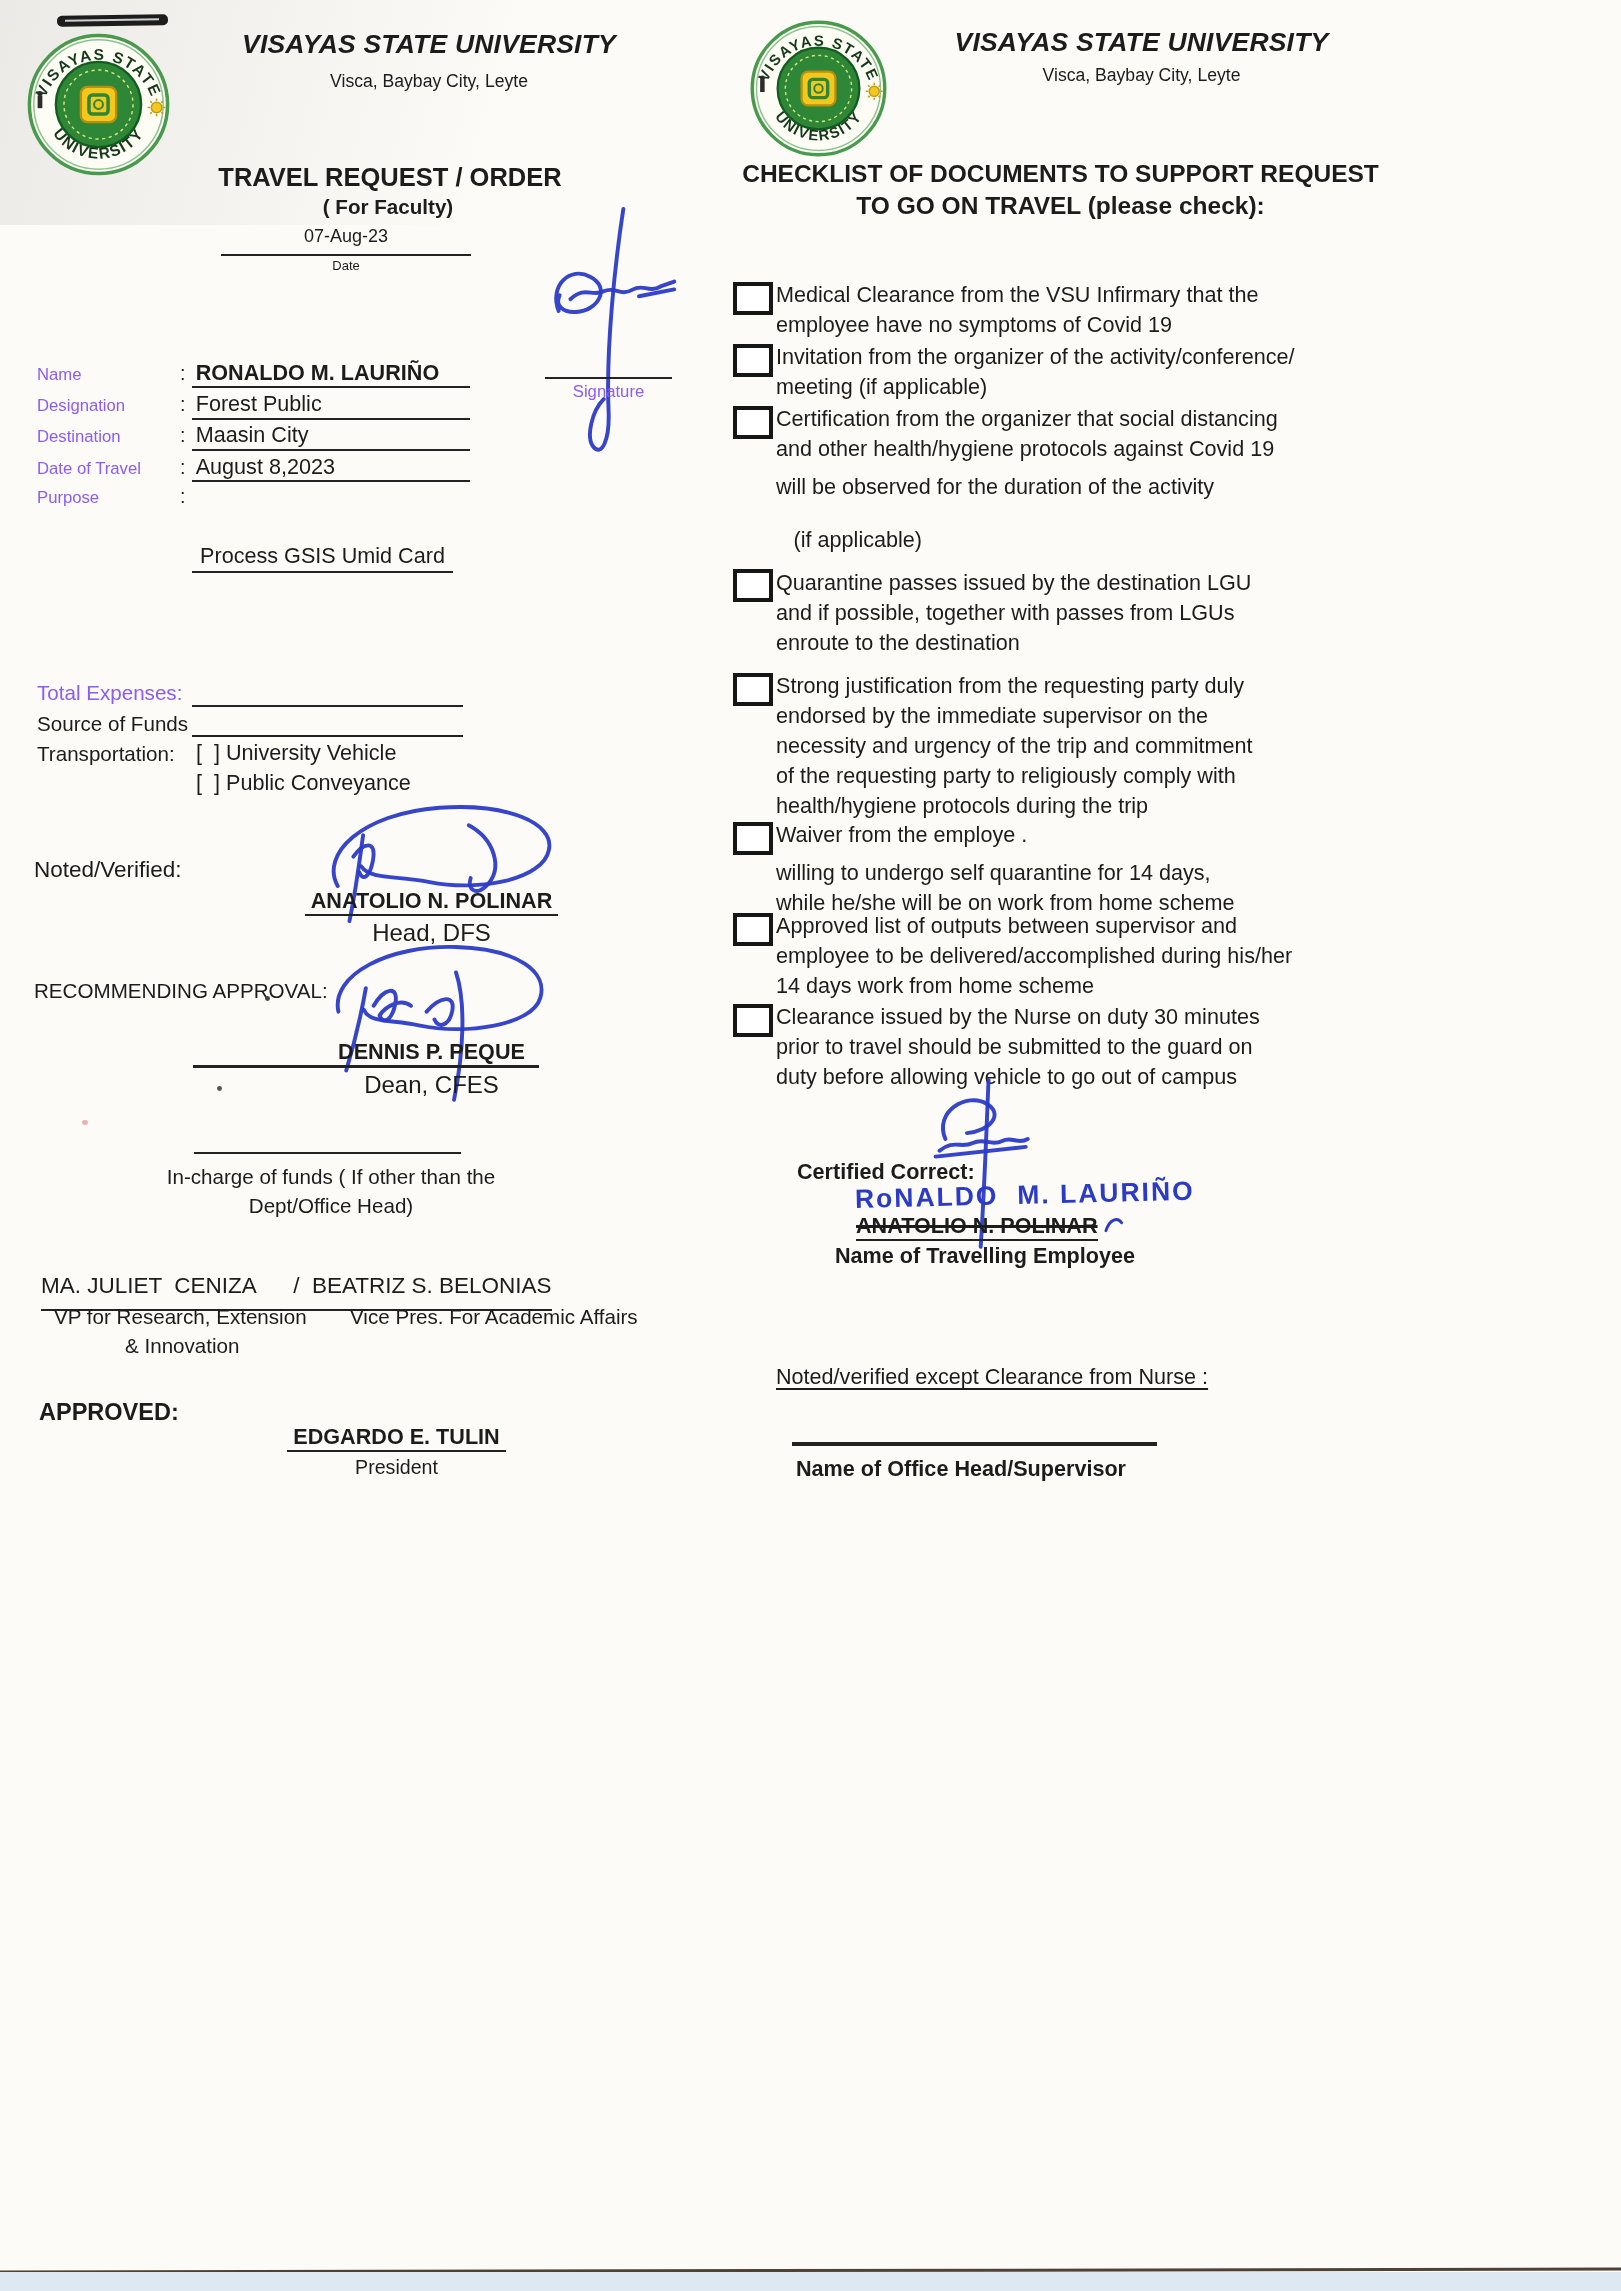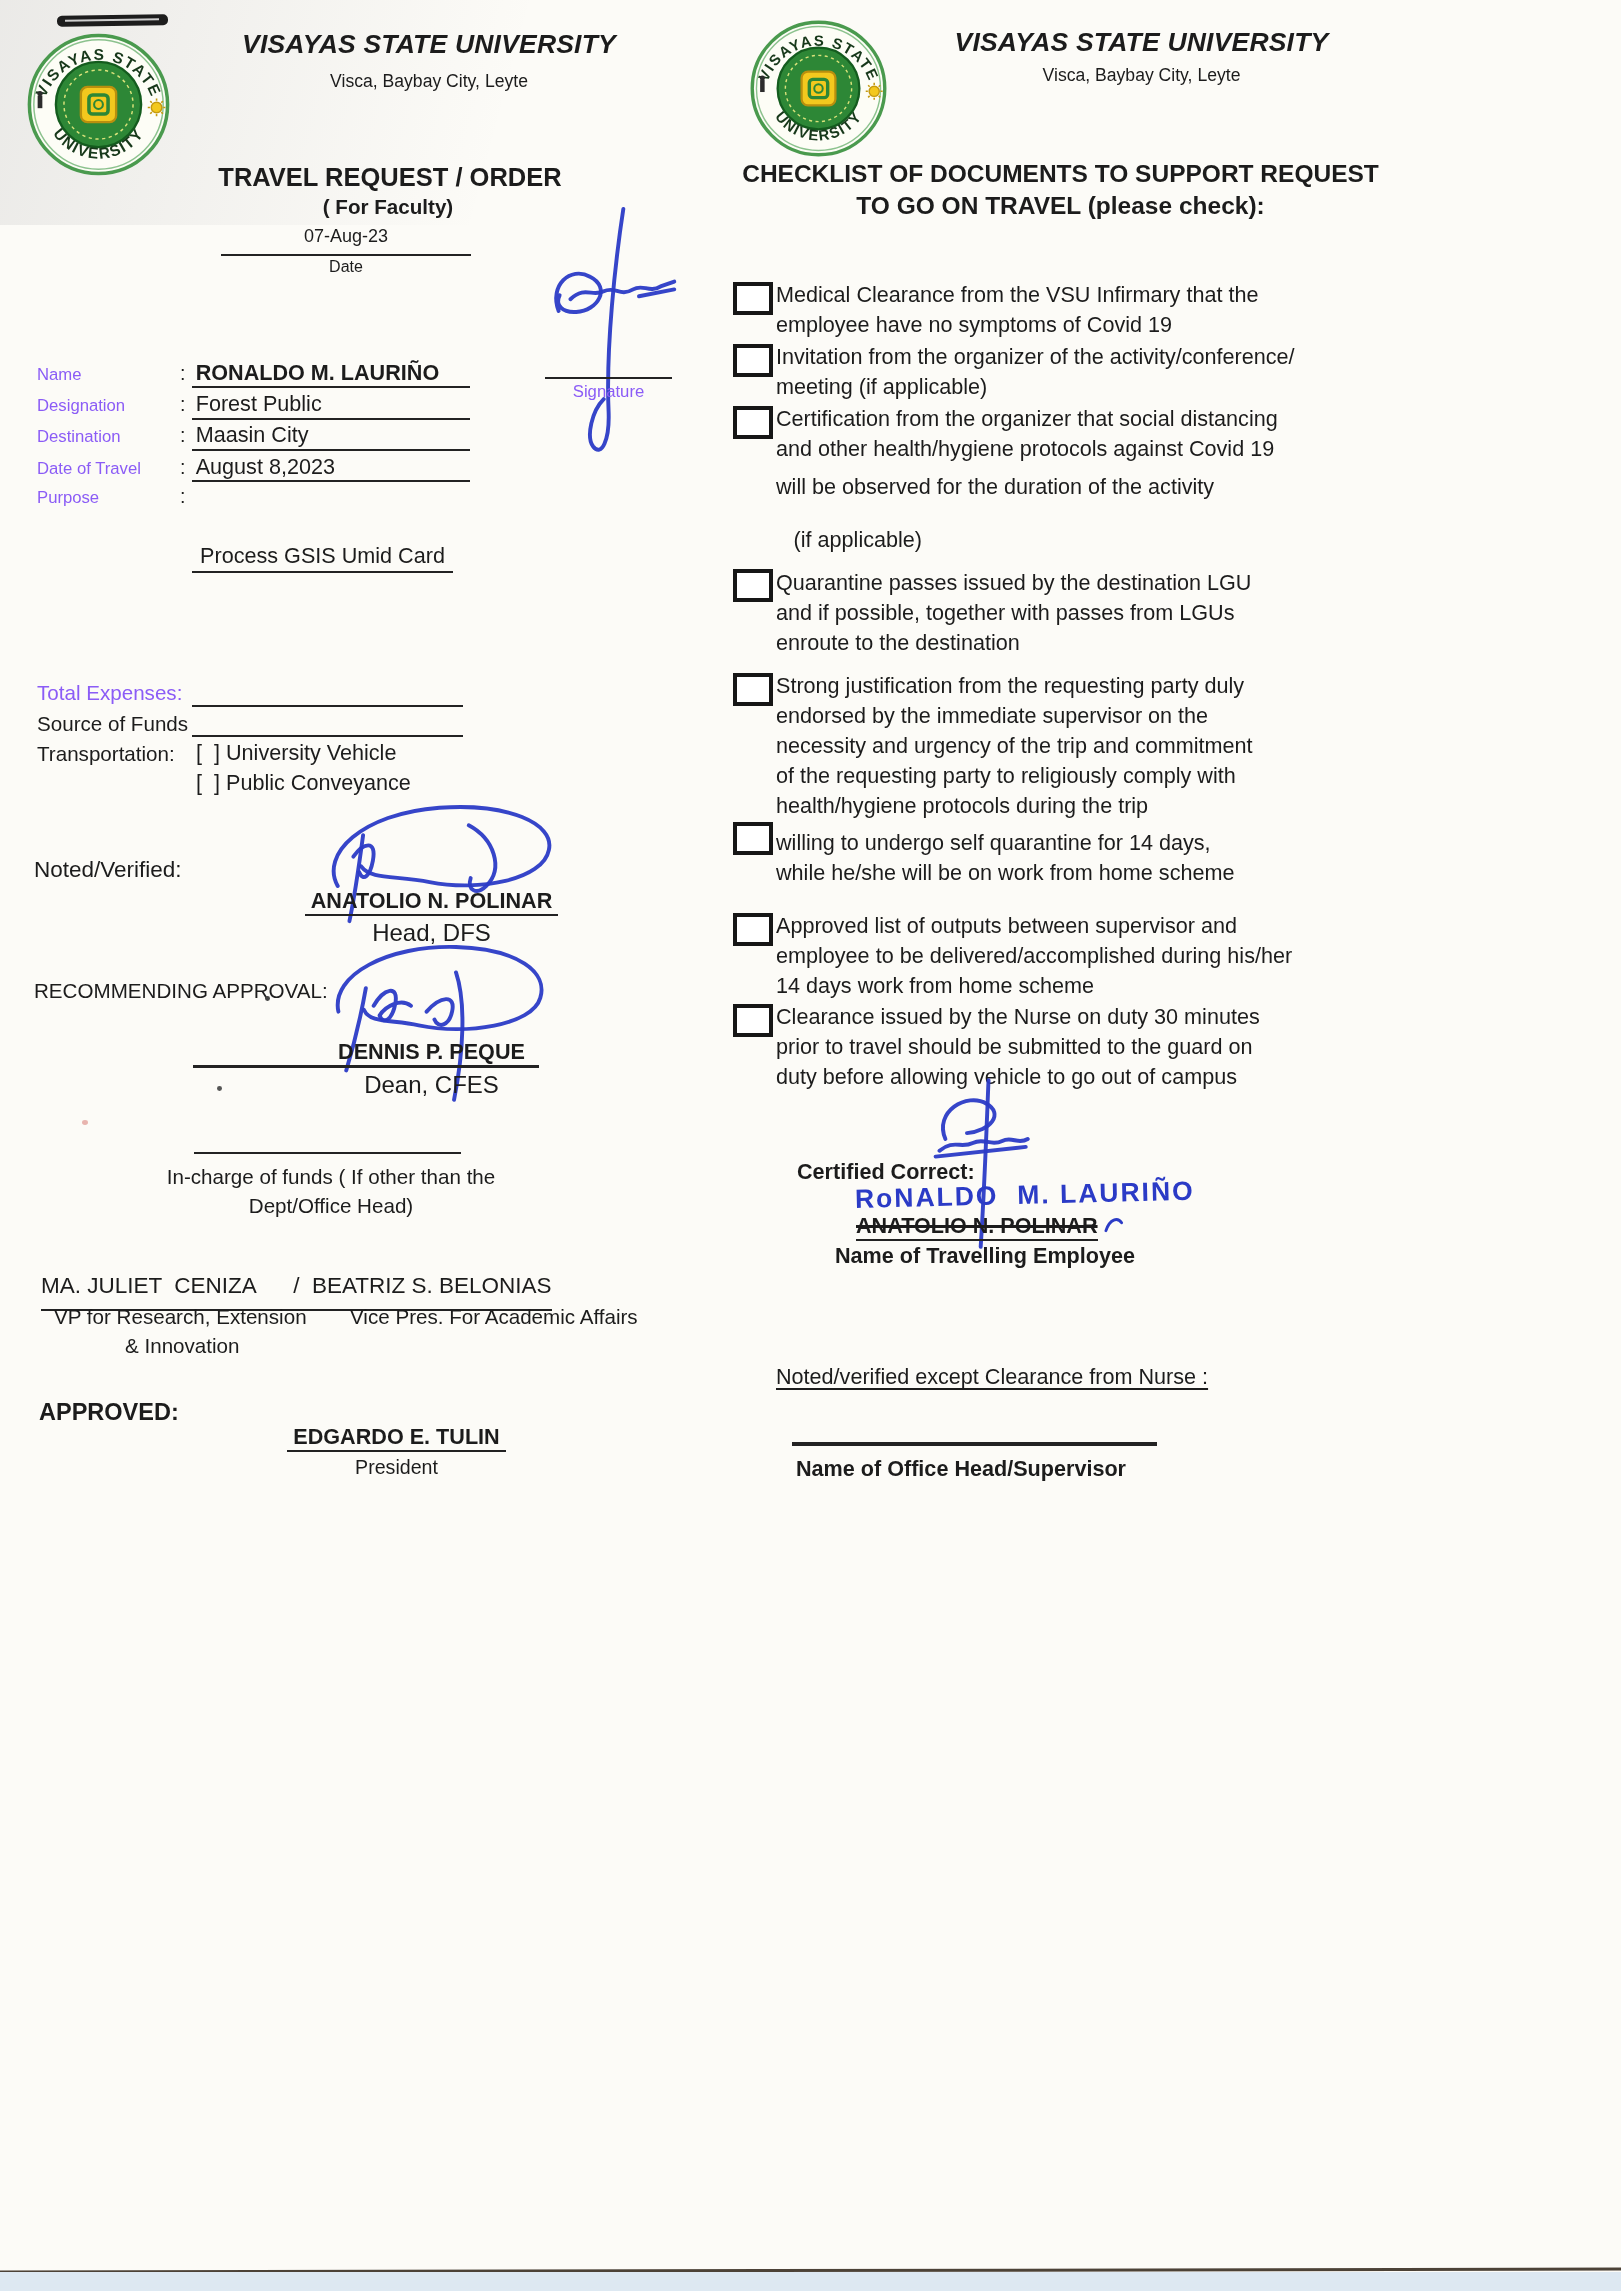--- a/index.html
+++ b/index.html
@@ -78,21 +78,21 @@
   </svg>
 
   <div class="abs b ctr hdr-uni" style="left:157px;top:29px;width:544px">VISAYAS STATE UNIVERSITY</div>
   <div class="abs ctr hdr-adr" style="left:157px;top:71px;width:544px">Visca, Baybay City, Leyte</div>
 
   <div class="abs b ctr title1" style="left:118px;top:163px;width:544px">TRAVEL REQUEST / ORDER</div>
   <div class="abs ctr title2" style="left:116px;top:195px;width:544px">( For Faculty)</div>
 
   <div class="abs ctr" style="left:221px;top:226px;width:250px;font-size:18px">07-Aug-23</div>
   <div class="line" style="left:221px;top:254px;width:250px"></div>
-  <div class="abs ctr" style="left:221px;top:258px;width:250px;font-size:16px">Date</div>
+  <div class="abs ctr" style="left:221px;top:258px;width:250px;font-size:13px">Date</div>
 
   <svg class="abs" style="left:541px;top:201px" width="147" height="265" viewBox="0 0 150 270">
     <path class="ink" d="M84,8 C76,60 66,150 69,215 C70,243 62,262 53,250 C46,240 52,214 64,202"></path>
     <path class="ink" d="M18,112 C8,86 30,66 50,77 C72,88 58,112 36,113 C22,114 14,106 19,96"></path>
     <path class="ink" d="M30,100 C45,86 52,98 64,92 C76,86 80,98 94,90 C104,84 110,94 122,87 L136,82"></path>
     <path class="ink" d="M100,97 L136,90"></path>
   </svg>
   <div class="line" style="left:545px;top:377px;width:127px"></div>
   <div class="abs ctr lbl" style="left:545px;top:382px;width:127px">Signature</div>
 
@@ -247,20 +247,21 @@
   <div class="item" style="top:671px">
     <div class="prelines">Strong justification from the requesting party duly
 endorsed by the immediate supervisor on the
 necessity and urgency of the trip and commitment
 of the requesting party to religiously comply with
 health/hygiene protocols during the trip</div>
   </div>
 
   <div class="cb" style="top:822px"></div>
   <div class="item" style="top:820px">
+    <div class="prelines">Waiver from the employe .</div>
     <div class="prelines cont">willing to undergo self quarantine for 14 days,
 while he/she will be on work from home scheme</div>
   </div>
 
   <div class="cb" style="top:913px"></div>
   <div class="item" style="top:911px">
     <div class="prelines">Approved list of outputs between supervisor and
 employee to be delivered/accomplished during his/her
 14 days work from home scheme</div>
   </div>

